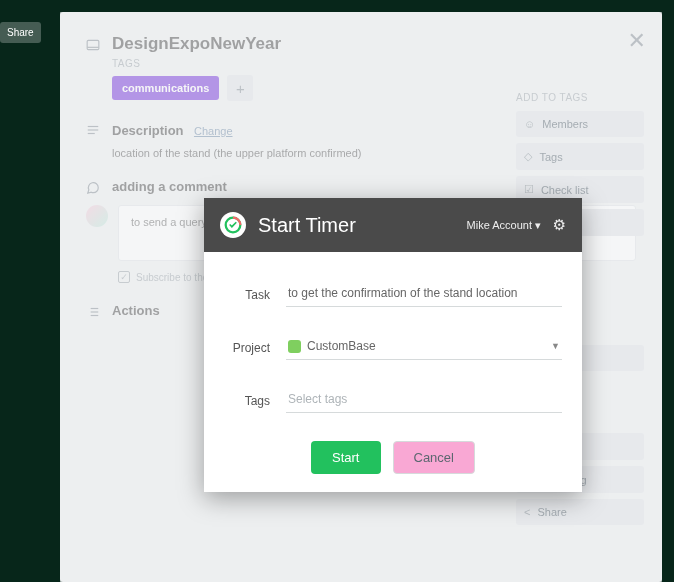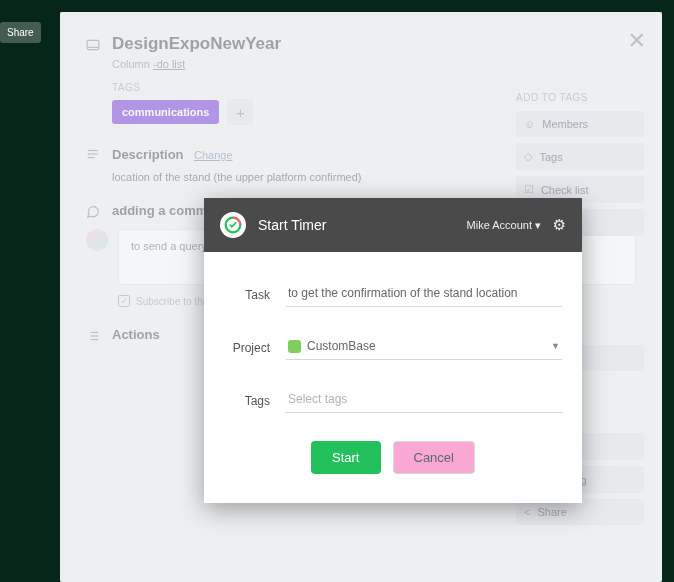--- a/index.html
+++ b/index.html
@@ -37,24 +37,24 @@
     .side-hdr { font-size:10px; color:#9aa2a8; letter-spacing:.5px; margin-bottom:2px; }
     .side-btn { background:#dfe3e6; color:#4d5a66; font-size:11px; padding:7px 8px; border-radius:3px; display:flex; gap:7px; align-items:center; }
     .side-btn span.ic { font-size:11px; opacity:.7; }
     .side-link { font-size:11px; color:#6c88a5; text-decoration:underline; padding-left:8px; }
 
     
     .timer { position:absolute; top:198px; left:204px; width:378px; background:#fff; box-shadow:0 6px 24px rgba(0,0,0,.35); z-index:50; }
     .timer-head { background:#4a4a4a; color:#fff; display:flex; align-items:center; gap:12px; padding:14px 16px; }
     .timer-logo { width:26px; height:26px; border-radius:50%; background:#fff; display:flex; align-items:center; justify-content:center; }
     .timer-logo svg { width:18px; height:18px; }
-    .timer-title { font-weight:400; font-size:14px; flex:1; }
+    .timer-title { font-weight:400; font-size:20px; flex:1; }
     .acct { font-size:11px; opacity:.9; display:flex; align-items:center; gap:3px; }
     .gear { font-size:15px; opacity:.9; }
-    .timer-body { padding:18px 20px 29px 20px; }
+    .timer-body { padding:18px 20px 18px 20px; }
     .field { display:flex; align-items:center; gap:16px; margin:12px 0 28px 0; }
     .field-lbl { width:46px; text-align:right; font-size:12px; color:#555; }
     .field-ctl { flex:1; border-bottom:1px solid #d6dadb; padding:4px 2px 6px 2px; font-size:12px; color:#666; display:flex; align-items:center; gap:6px; position:relative; }
     .field-ctl.ph { color:#aeb4b8; }
     .proj-ico { width:13px; height:13px; border-radius:3px; background:#7fcf5f; display:inline-block; }
     .caret { position:absolute; right:2px; top:6px; font-size:9px; color:#888; }
     .btn-row { display:flex; gap:12px; justify-content:center; margin-top:14px; }
     .btn { padding:8px 20px; border-radius:4px; font-size:13px; border:1px solid transparent; cursor:pointer; }
     .btn.primary { background:#22c15e; color:#fff; }
     .btn.secondary { background:#f9a8d4; border-color:#d6dadb; color:#5c6770; }
@@ -71,23 +71,20 @@
 
   <div class="title-row">
     <span class="title-icon">
       <svg width="14" height="14" viewBox="0 0 24 24" fill="none" stroke="currentColor" stroke-width="2">
           <rect x="2" y="4" width="20" height="16" rx="2"></rect>
           <line x1="2" y1="16" x2="22" y2="16"></line>
         </svg>
     </span>
     <div class="card-title">DesignExpoNewYear</div>
   </div>
-  <div class="subtitle">
-    <span>Column </span><a>-do list</a>
-  </div>
   <div class="tags-lbl">TAGS</div>
   <div class="tag-row">
     <span class="tag-pill">communications</span>
     <span class="add-tag">+</span>
   </div>
 
   <div class="section">
     <span class="section-ico">
       <svg width="14" height="14" viewBox="0 0 24 24" stroke="currentColor" stroke-width="2">
           <line x1="3" y1="6" x2="21" y2="6"></line>

